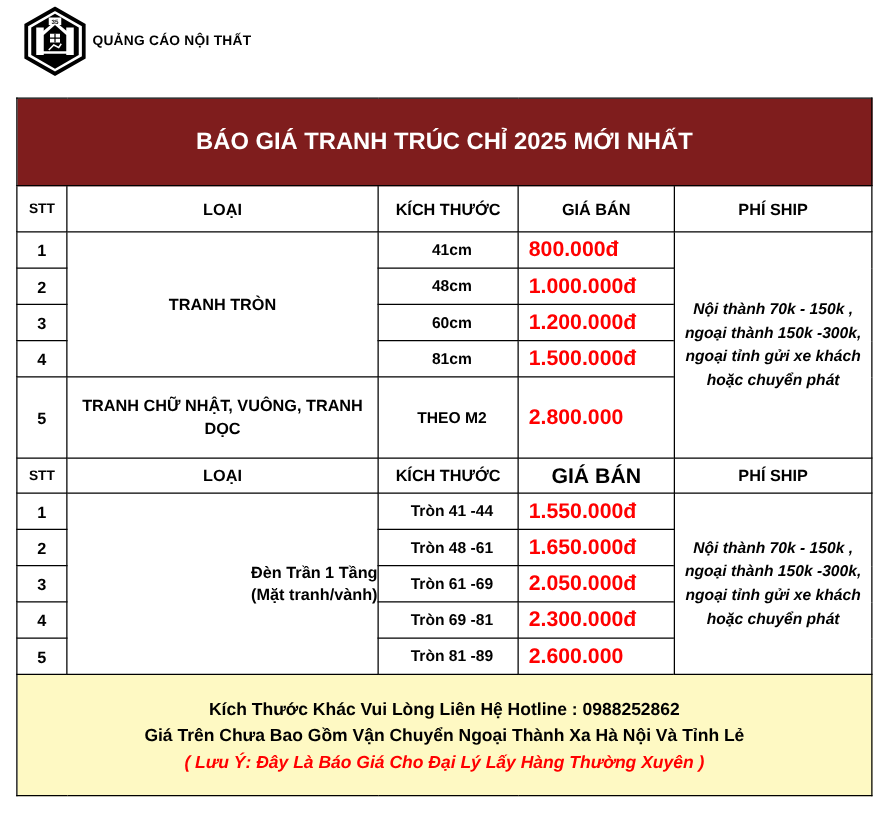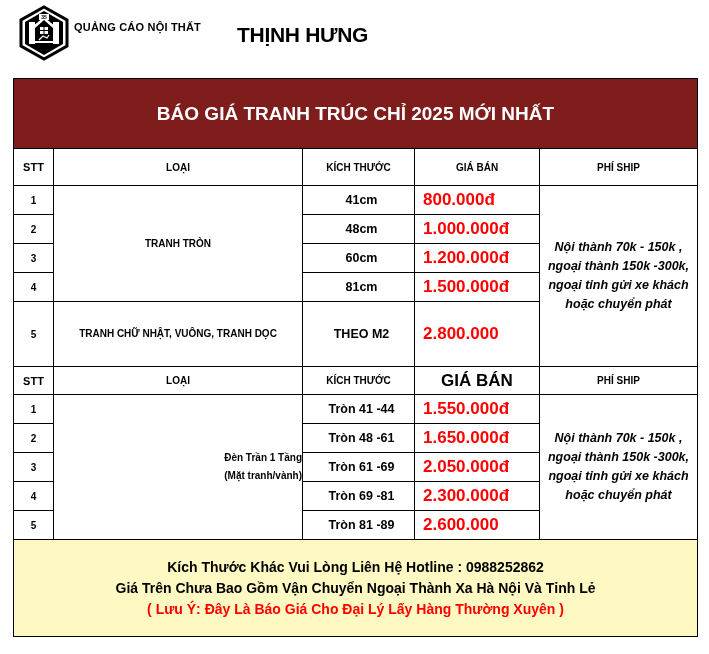--- a/index.html
+++ b/index.html
@@ -6,36 +6,36 @@
   body { width:709px; height:654px; position:relative; overflow:hidden;
          font-family:"Liberation Sans", "DejaVu Sans", sans-serif; color:#000; }
   .logo { position:absolute; left:18px; top:5px; height:56px; display:flex; align-items:center; }
   .logo svg { display:block; }
   .logo-text { margin-left:4px; display:flex; flex-direction:row; line-height:1;gap:36px; }
   .logo-sub { font-size:11px; font-weight:bold; letter-spacing:0.2px; }
   .logo-main { font-size:21px; font-weight:900; letter-spacing:-0.3px; margin-top:2px; }
 
   table.price { position:absolute; left:13px; top:78px; width:684px; border-collapse:collapse; table-layout:fixed; }
   table.price td { border:1.5px solid #000; padding:0; text-align:center; vertical-align:middle;
-                   font-weight:bold; font-size:10px; }
+                   font-weight:bold; font-size:13px; }
   .title-cell { background:#7f1d1d; color:#fff; font-size:19px !important; height:69px; }
   .hdr td { height:36px; font-size:14px; }
   .hdr td.stt { font-size:11px; }
   .hdr2 td { height:27px; font-size:14px; }
   .hdr2 td.stt { font-size:11px; }
   .hdr2 td.gia { font-size:17px; }
   .row td { height:28px; }
   .row5 td { height:64px; }
   td.size { text-align:right; padding-left:6px !important; font-size:12.5px !important; }
   td.price-cell { text-align:left !important; padding-left:8px !important; color:#ff0000; font-size:17px !important;margin-left:15px; }
   td.ship { font-size:12.5px !important; line-height:19px; padding:0 6px !important;font-style:italic; }
   td.loai { font-size:13px; }
   td.loai-normal { font-weight:bold; font-size:13px; line-height:18px; }
   .footer { background:#fef9c3; height:96px; font-size:14px !important; line-height:21px; }
-  .footer .red { color:#ff0000; }
+  .footer .red { color:#ff0000;font-style:italic; }
 </style>
 </head>
 <body>
 
 <div class="logo">
   <svg width="52" height="56" viewBox="0 0 52 56">
     <polygon points="26,2 49,15 49,41 26,54 3,41 3,15" fill="#fff" stroke="#000" stroke-width="3"></polygon>
     <polygon points="26,6 45,17 45,39 26,50 7,39 7,17" fill="#000"></polygon>
     <rect x="11" y="17" width="6" height="22" fill="#fff"></rect>
     <rect x="35" y="17" width="6" height="22" fill="#fff"></rect>
@@ -43,21 +43,20 @@
     <polygon points="26,15 35,23 35,36 17,36 17,23" fill="#000"></polygon>
     <rect x="21" y="9" width="10" height="6" fill="#fff"></rect>
     <text x="26" y="14" font-size="5" text-anchor="middle" font-weight="bold" fill="#000" font-family="Liberation Sans, sans-serif">35</text>
     <rect x="22" y="22" width="8" height="7" fill="#fff"></rect>
     <line x1="26" y1="22" x2="26" y2="29" stroke="#000" stroke-width="1"></line>
     <line x1="22" y1="25.5" x2="30" y2="25.5" stroke="#000" stroke-width="1"></line>
     <path d="M21 35 L25 31 L29 33 L31 30" stroke="#fff" stroke-width="1.2" fill="none"></path>
   </svg>
   <div class="logo-text">
     <span class="logo-sub">QUẢNG CÁO NỘI THẤT</span>
-    <span class="logo-main">THỊNH HƯNG</span>
   </div>
 </div>
 
 <table class="price">
   <colgroup>
     <col style="width:40px">
       <col style="width:249px">
       <col style="width:112px">
       <col style="width:125px">
       <col style="width:158px">

